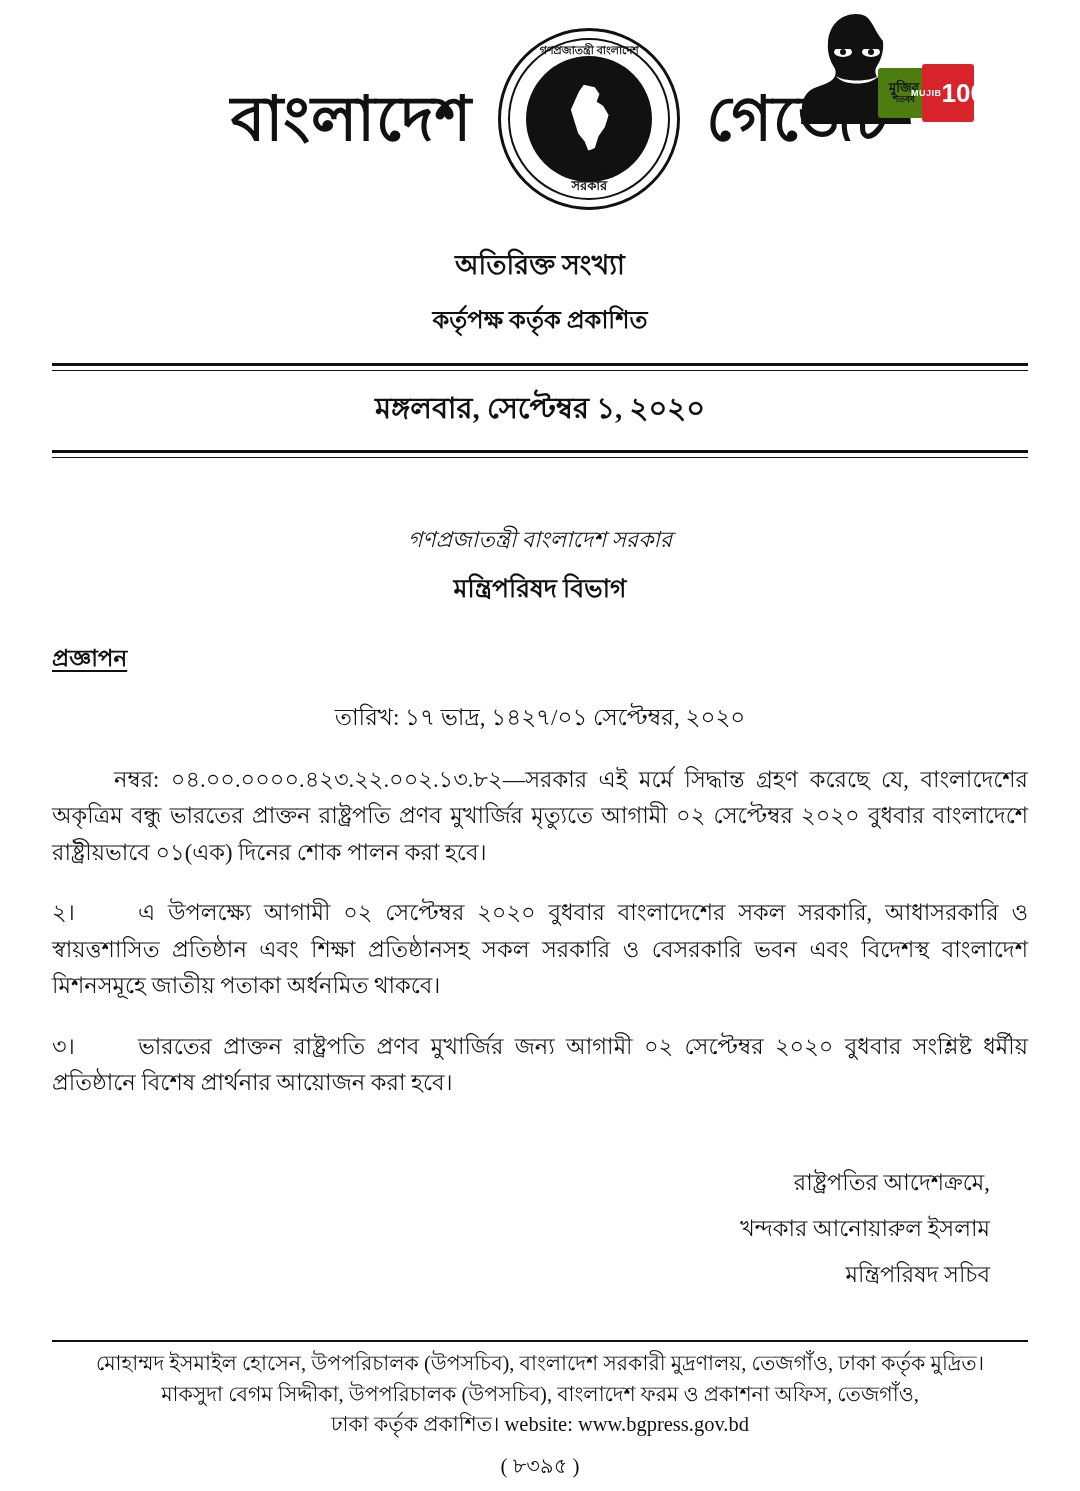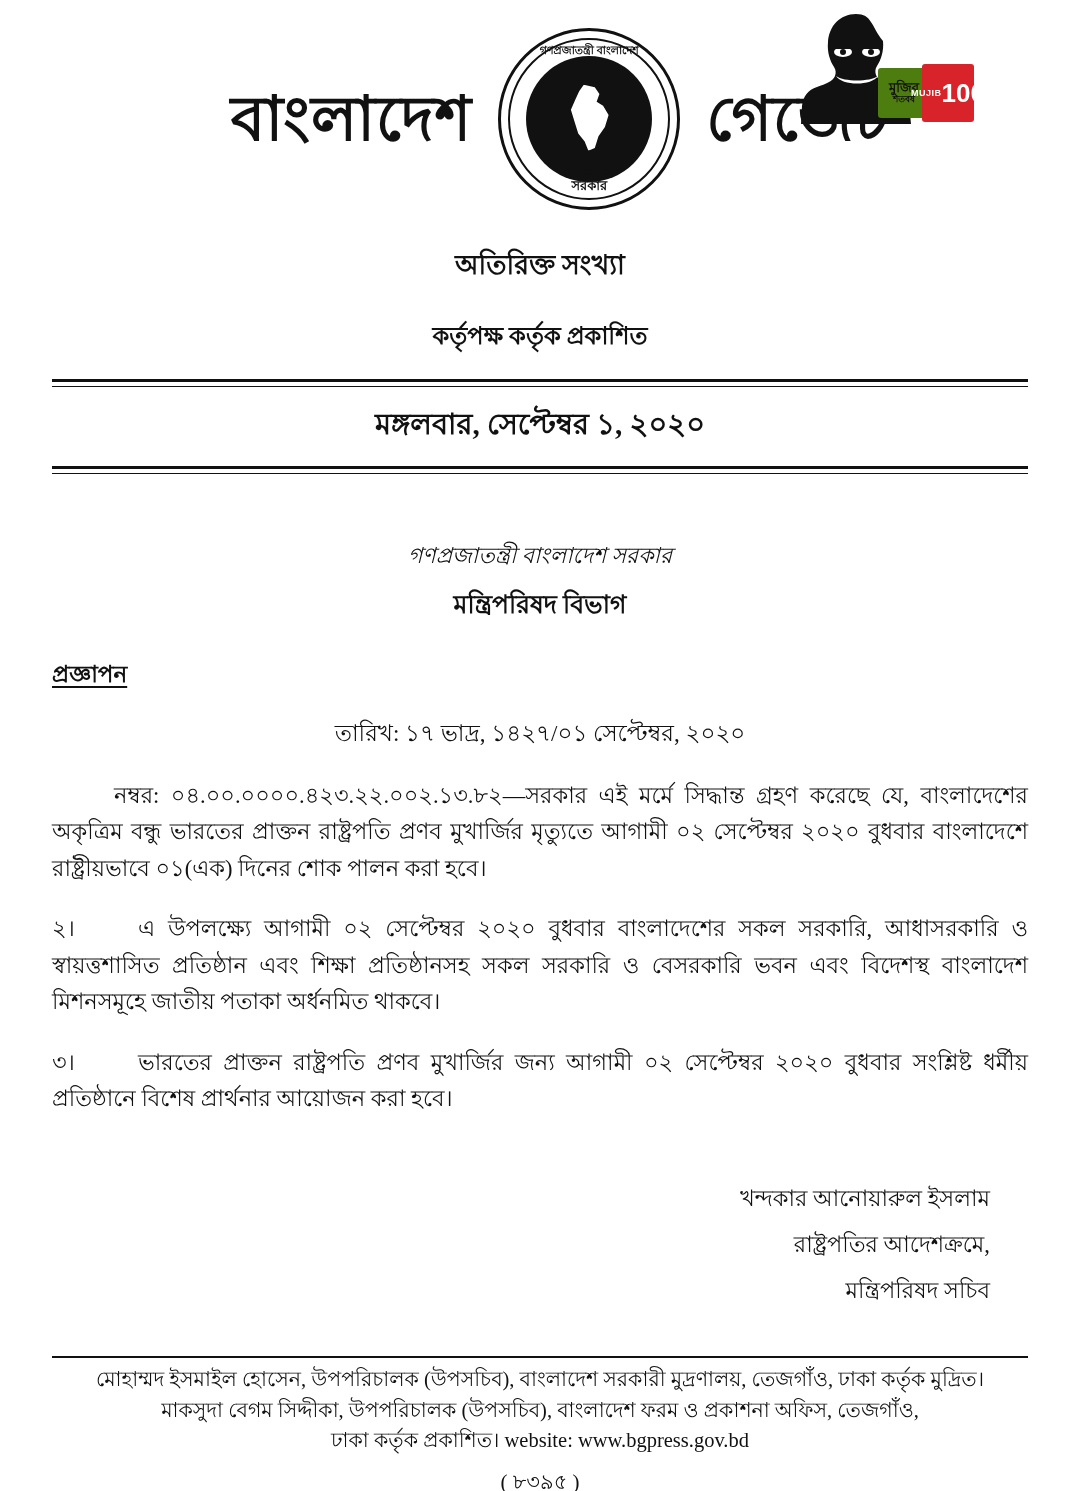--- a/index.html
+++ b/index.html
@@ -148,21 +148,21 @@
   
   .center { text-align: center; }
   .sub1 {
     font-size: 27px;
     font-weight: 700;
     margin-top: 6px;
   }
   .sub2 {
     font-size: 24px;
     font-weight: 700;
-    margin-top: 28px;
+    margin-top: 12px;
   }
 
   .rule-block { margin-top: 22px; }
   .rule-thick { border-top: 3px solid #111; }
   .rule-thin { border-top: 1.5px solid #111; margin-top: 4px; }
 
   .date-line {
     font-size: 29px;
     font-weight: 700;
     text-align: center;
@@ -314,22 +314,22 @@
 
   <div class="para">
     <span class="para-num">২।</span><span>এ উপলক্ষ্যে আগামী ০২ সেপ্টেম্বর ২০২০ বুধবার বাংলাদেশের সকল সরকারি, আধাসরকারি ও স্বায়ত্তশাসিত প্রতিষ্ঠান এবং শিক্ষা প্রতিষ্ঠানসহ সকল সরকারি ও বেসরকারি ভবন এবং বিদেশস্থ বাংলাদেশ মিশনসমূহে জাতীয় পতাকা অর্ধনমিত থাকবে।</span>
   </div>
 
   <div class="para">
     <span class="para-num">৩।</span><span>ভারতের প্রাক্তন রাষ্ট্রপতি প্রণব মুখার্জির জন্য আগামী ০২ সেপ্টেম্বর ২০২০ বুধবার সংশ্লিষ্ট ধর্মীয় প্রতিষ্ঠানে বিশেষ প্রার্থনার আয়োজন করা হবে।</span>
   </div>
 
   <div class="sig">
+    <div>রাষ্ট্রপতির আদেশক্রমে,</div>
     <div>খন্দকার আনোয়ারুল ইসলাম</div>
-    <div>রাষ্ট্রপতির আদেশক্রমে,</div>
     <div>মন্ত্রিপরিষদ সচিব</div>
   </div>
 
   <div class="footer-rule"></div>
   <div class="footer">
     <div>মোহাম্মদ ইসমাইল হোসেন, উপপরিচালক (উপসচিব), বাংলাদেশ সরকারী মুদ্রণালয়, তেজগাঁও, ঢাকা কর্তৃক মুদ্রিত।</div>
     <div>মাকসুদা বেগম সিদ্দীকা, উপপরিচালক (উপসচিব), বাংলাদেশ ফরম ও প্রকাশনা অফিস, তেজগাঁও,</div>
     <div class="wide">ঢাকা কর্তৃক প্রকাশিত। website: www.bgpress.gov.bd</div>
   </div>
   <div class="footer-num">( ৮৩৯৫ )</div>

